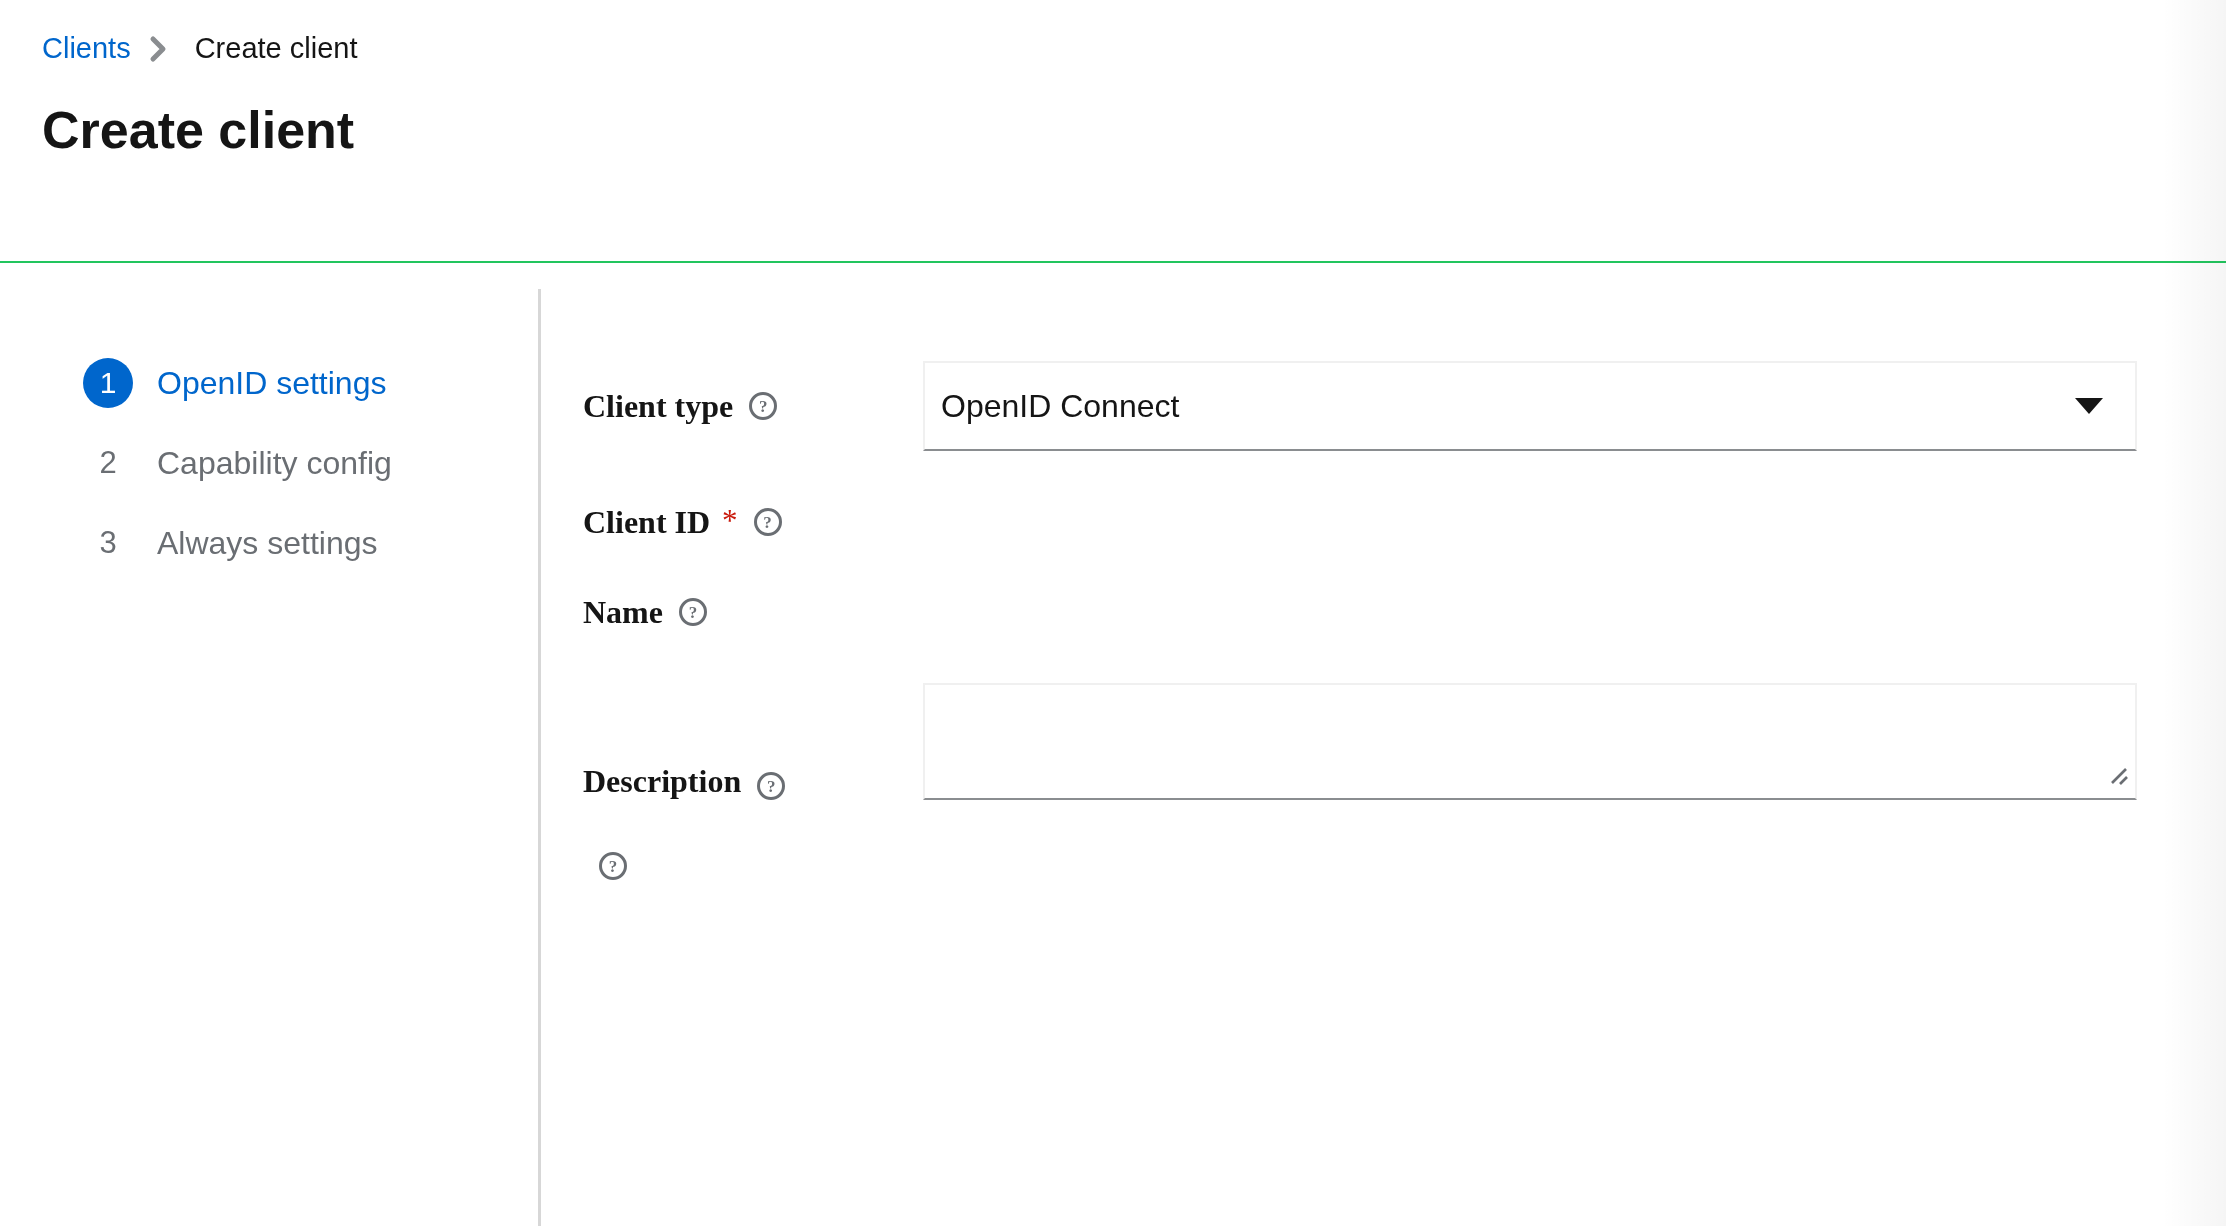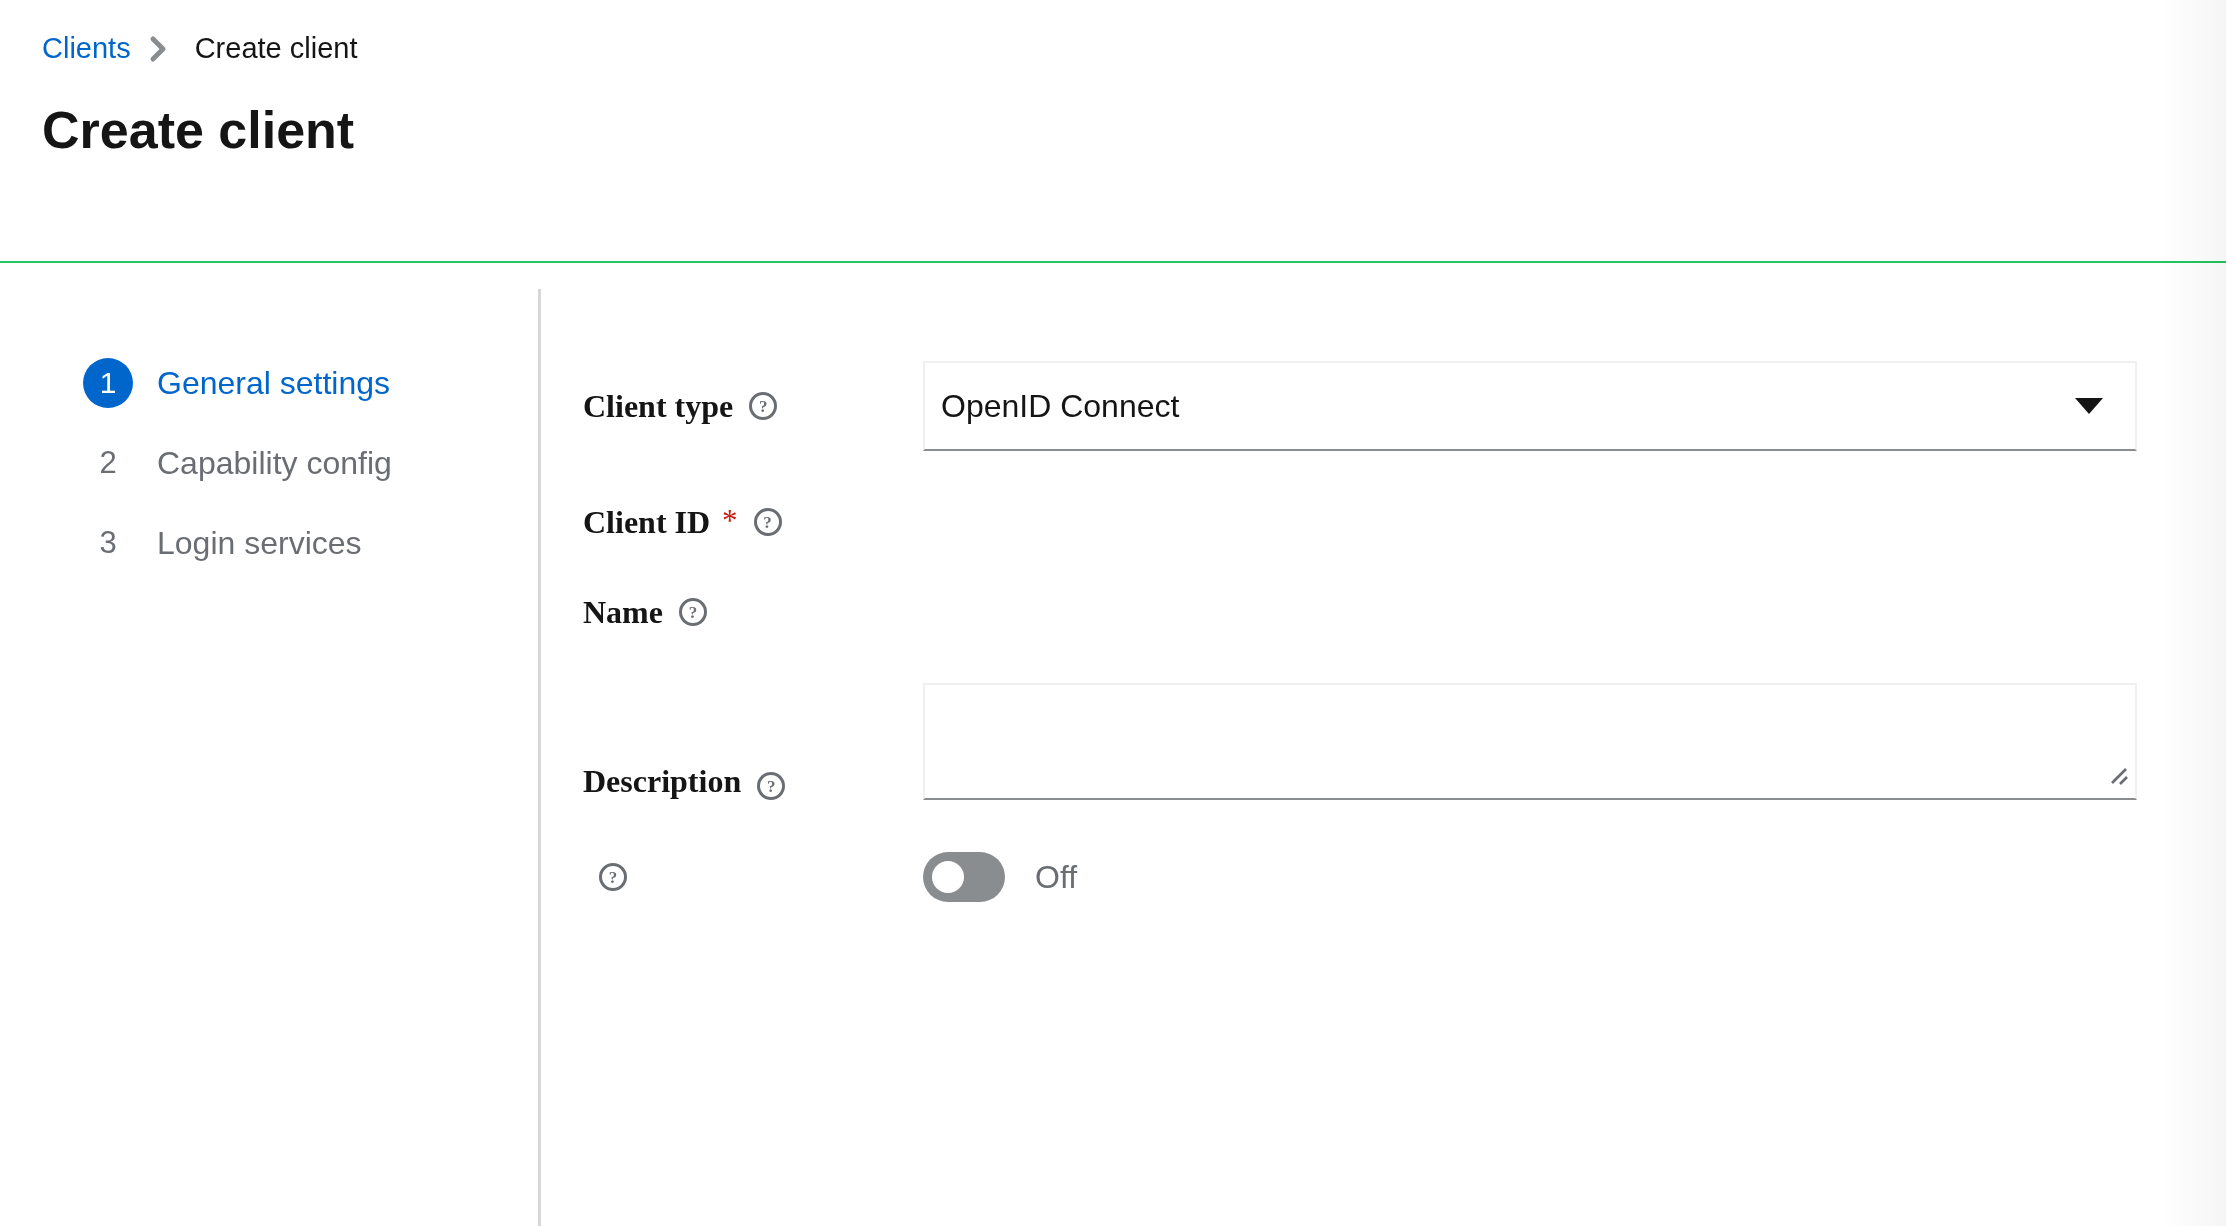--- a/index.html
+++ b/index.html
@@ -128,29 +128,29 @@
     </nav>
     <h1 class="page-title">Create client</h1>
   </header>
 
   <div class="main">
     <div class="v-divider"></div>
 
     <nav class="wizard">
       <div class="step active">
         <span class="step-indicator">1</span>
-        <span class="step-label">General settings</span>
+        <span class="step-label">OpenID settings</span>
       </div>
       <div class="step">
         <span class="step-indicator">2</span>
         <span class="step-label">Capability config</span>
       </div>
       <div class="step">
         <span class="step-indicator">3</span>
-        <span class="step-label">Login services</span>
+        <span class="step-label">Always settings</span>
       </div>
     </nav>
 
     <div class="content">
 
       <div class="form-row">
         <div class="label-col">
           <label class="form-label">Client type</label>
           <span class="help-icon">?</span>
         </div>
@@ -192,27 +192,19 @@
               </svg>
             </span>
           </div>
         </div>
       </div>
 
       <div class="form-row">
         <div class="label-col">
           <span class="help-icon">?</span>
         </div>
-        <div class="control-col">
-          <div class="switch-line">
-            <div class="switch">
-              <div class="switch-knob"></div>
-            </div>
-            <span class="switch-state">Off</span>
-          </div>
-        </div>
       </div>
 
     </div>
   </div>
 
   <div class="edge-shade"></div>
 </div>
 
 </body></html>

